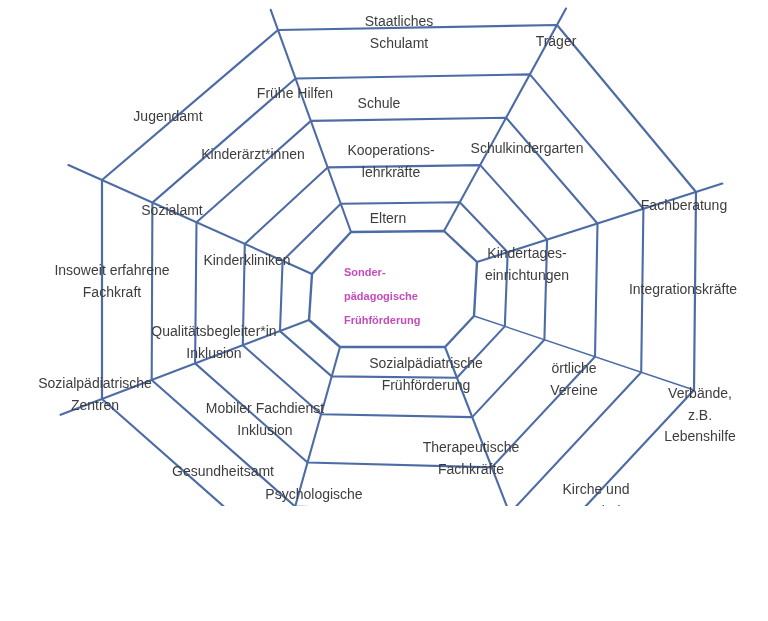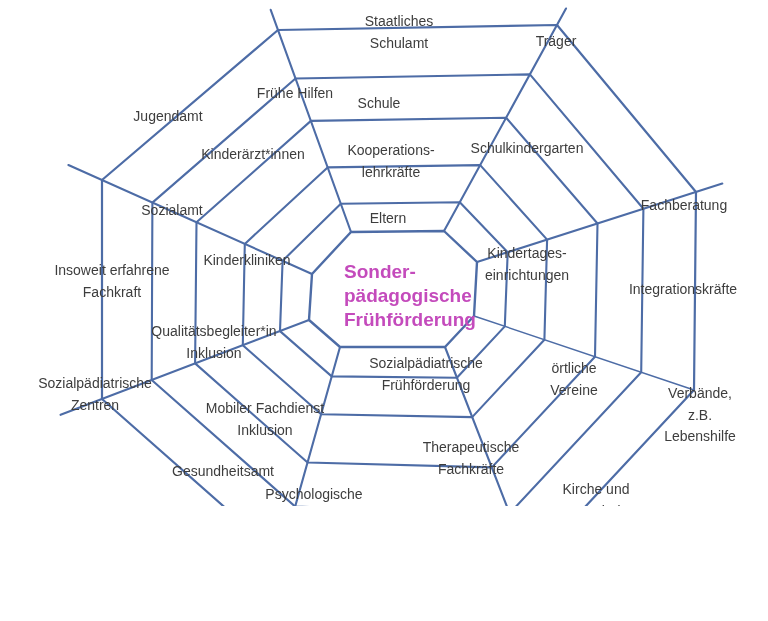--- a/index.html
+++ b/index.html
@@ -31,21 +31,21 @@
     line-height: 21.5px;
     color: #3d3d3d;
     pointer-events: none;
   }
   .center-lbl {
     position: absolute;
     transform: translate(0, -50%);
     white-space: pre-line;
     text-align: left;
     font-weight: bold;
-    font-size: 19px;
+    font-size: 11px;
     line-height: 24px;
     pointer-events: none;
   }
   .footer {
     position: absolute;
     left: 45px;
     top: 582px;
     transform: translate(0, -50%);
     font-size: 16px;
     color: #1c1c1c;

